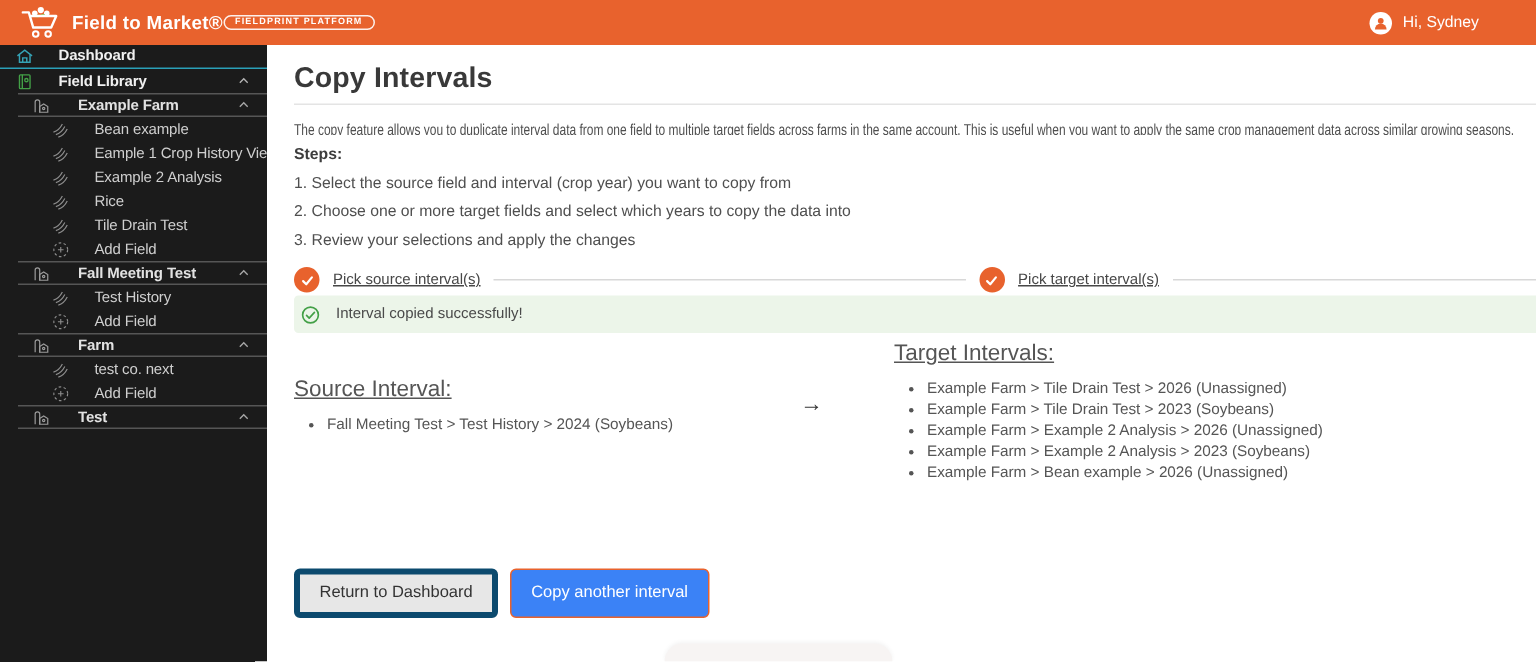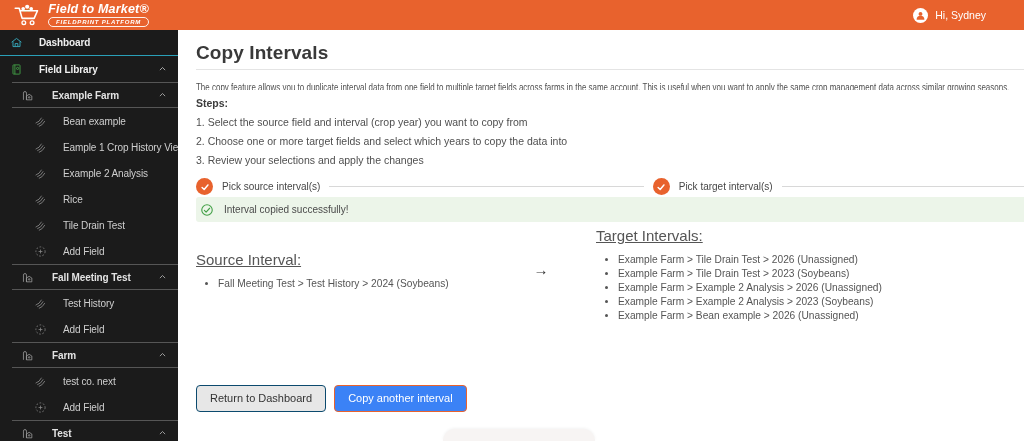--- a/index.html
+++ b/index.html
@@ -5,34 +5,34 @@
   * { box-sizing: border-box; margin: 0; padding: 0; }
   html,body { width:1024px; height:441px; overflow:hidden; background:#fff;
     font-family:"Liberation Sans", sans-serif; position:relative; }
 
   
   .header { position:absolute; top:0; left:0; width:1024px; height:30px;
     background:#E8622D; display:flex; align-items:center; justify-content:space-between;
     padding:0 38px 0 14px; z-index:5; }
   .brand { display:flex; align-items:center; gap:7px; }
   .brand svg { display:block; }
-  .brand-text { display:flex; flex-direction:column; align-items:center;font-style:italic; }
+  .brand-text { display:flex; flex-direction:row; align-items:flex-start; }
   .brand-title { color:#fff; font-weight:bold; font-size:12.5px; line-height:13px; letter-spacing:.2px; }
   .brand-subtitle { color:#fff; font-size:6px; font-weight:bold; letter-spacing:.8px;
     border:1px solid rgba(255,255,255,.9); border-radius:7px; padding:1px 7px; margin-top:1px; }
   .user { display:flex; align-items:center; gap:7px; }
   .avatar { width:15px; height:15px; border-radius:50%; background:#fff; display:flex;
     align-items:center; justify-content:center; overflow:hidden; }
   .avatar svg { width:11px; height:11px; margin-top:1px; }
   .greeting { color:#fff; font-size:10.5px; }
 
   
   .sidebar { position:absolute; top:30px; left:0; width:178px; height:411px;
     background:#1B1B1B; overflow:hidden; z-index:4; }
-  .srow { height:26px; display:flex; align-items:center; position:relative; cursor:pointer;text-align:right; }
+  .srow { height:16px; display:flex; align-items:center; position:relative; cursor:pointer;text-align:right; }
   .srow .sicon { display:flex; align-items:center; justify-content:center; flex:none; }
   .srow .sicon svg { width:13px; height:13px; display:block; }
   .slabel { font-size:10px; letter-spacing:-.1px; white-space:nowrap; }
   .lvl0 { padding-left:10px; }
   .lvl0 .sicon { width:13px; margin-right:16px; }
   .lvl0 .slabel { color:#f0f0f0; font-weight:bold; }
   .lvl1 { padding-left:21px; }
   .lvl1 .sicon { width:13px; margin-right:18px; }
   .lvl1 .slabel { color:#e2e2e2; font-weight:bold; }
   .lvl2 { padding-left:34px; }
@@ -55,41 +55,41 @@
   .desc { display:inline-block; transform:scaleX(.76); transform-origin:0 50%;
     white-space:nowrap; font-size:10.5px; color:#4f4f4f; }
   .steps-heading { margin-top:7px; font-size:10.5px; font-weight:bold; color:#3d3d3d; }
   .step-line { margin-top:7px; font-size:10.5px; color:#4f4f4f; }
 
   .stepper { margin-top:12px; display:flex; align-items:center; gap:9px; }
   .stepnode { display:flex; align-items:center; gap:9px; flex:none; }
   .stepcircle { width:17px; height:17px; border-radius:50%; background:#E8622D;
     display:flex; align-items:center; justify-content:center; flex:none; }
   .stepcircle svg { width:10px; height:10px; }
-  .steplabel { font-size:10px; color:#474747; white-space:nowrap; }
+  .steplabel { font-size:10px; color:#474747; white-space:nowrap;text-decoration:underline; }
   .stepline { flex:1; height:1px; background:#d8d8d8; }
 
   .banner { margin-top:2px; height:25px; background:#ECF5E9; border-radius:3px;
     display:flex; align-items:center; gap:10px; padding:0 4px; }
   .banner svg { width:14px; height:14px; flex:none; }
   .banner-msg { font-size:10px; color:#4a4a4a; }
 
   .cols { margin-top:5px; display:flex; align-items:flex-start; }
   .source-col { width:320px; flex:none; margin-top:24px; }
   .arrow-col { width:50px; flex:none; margin-top:34px; text-align:center;
     font-size:15px; color:#333; }
   .target-col { flex:1; margin-left:30px; }
   .col-heading { font-size:15px; color:#555; text-decoration:underline; }
   .cols ul { margin-top:9px; padding-left:22px; }
   .cols li { font-size:10.2px; color:#555; line-height:14px; }
 
   .btn-row { position:absolute; left:18px; bottom:29px; display:flex; gap:8px; }
   .btn { font-family:"Liberation Sans", sans-serif; font-size:11px; border-radius:4px;
     padding:6px 13px; cursor:pointer; line-height:13px; }
-  .btn-secondary { background:#e7e7e7; border:1px solid #0c4a6e; color:#333; }
+  .btn-secondary { background:#e7e7e7; border:4px solid #0c4a6e; color:#333; }
   .btn-primary { background:#3b82f6; border:1px solid #E8622D; color:#fff; }
 
   .bottom-toast { position:absolute; left:443px; bottom:0; width:152px; height:12px;
     background:#f7f4f3; border-radius:16px 16px 0 0; z-index:6;
     box-shadow:0 -1px 3px rgba(0,0,0,.05); }
 </style>
 </head>
 <body>
 
 <div class="header">

